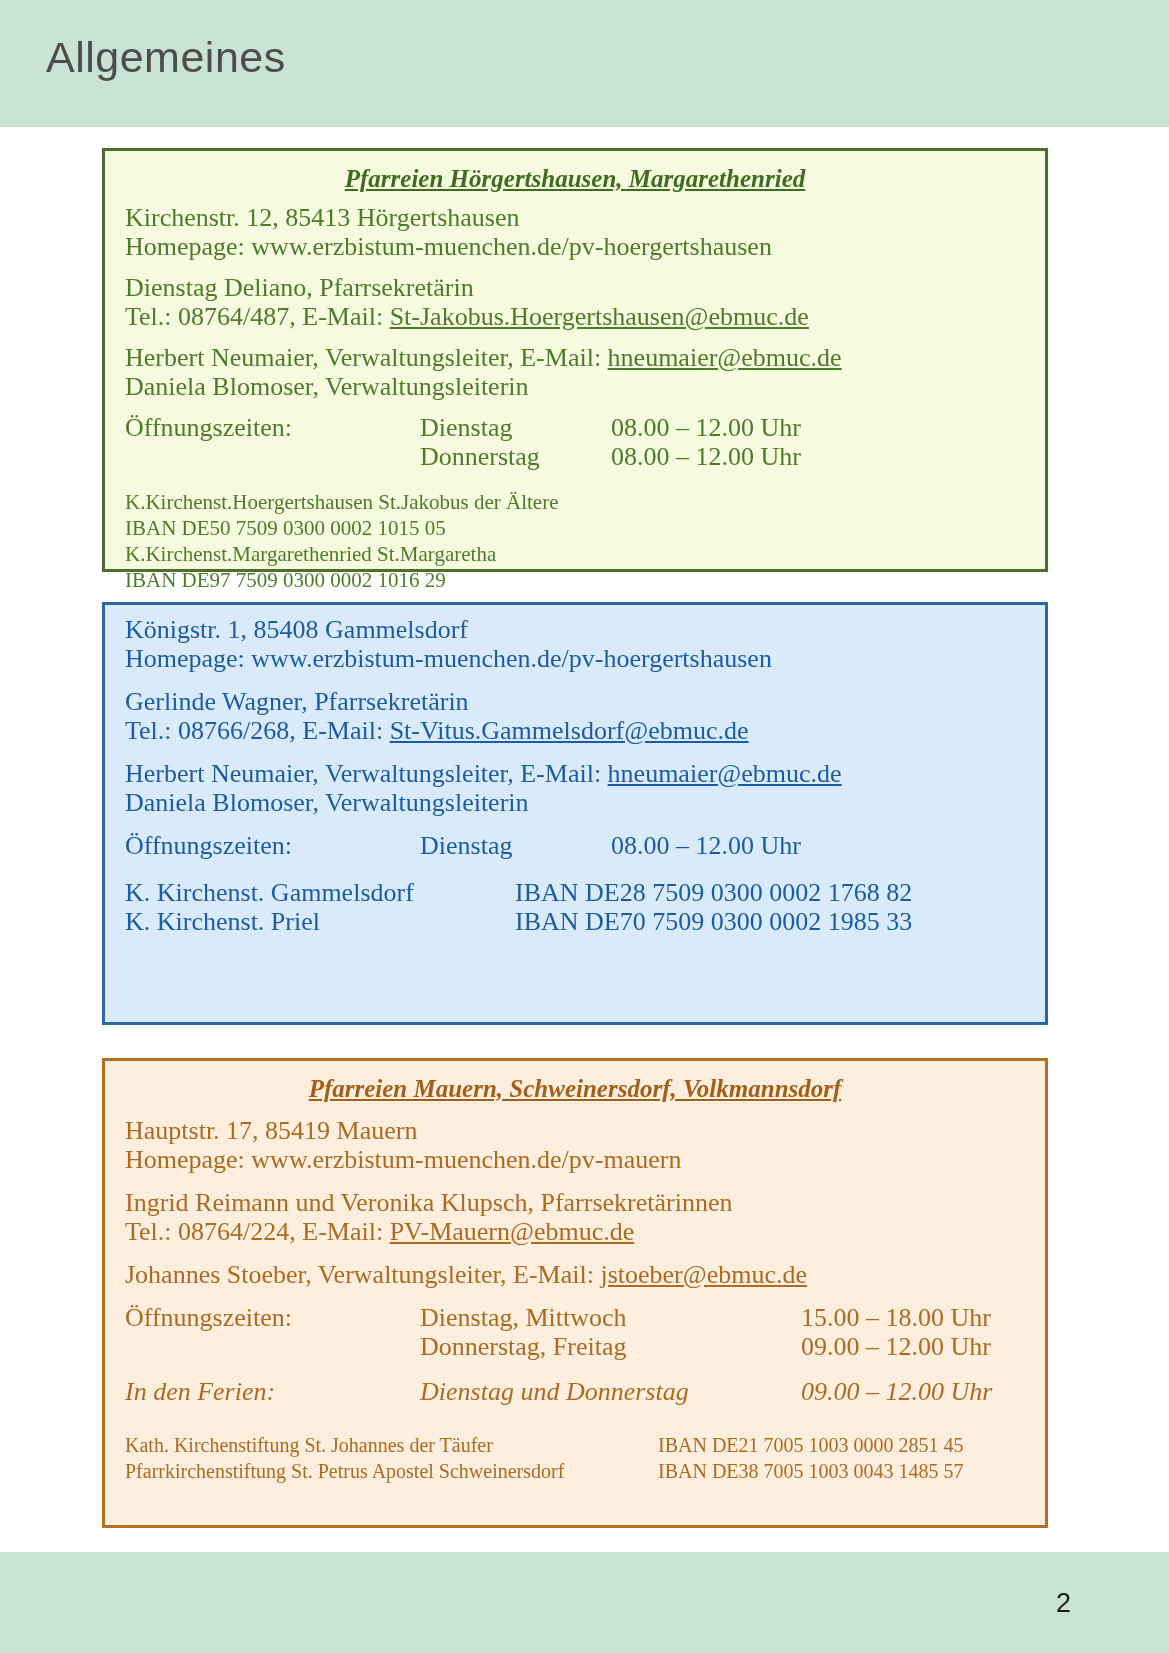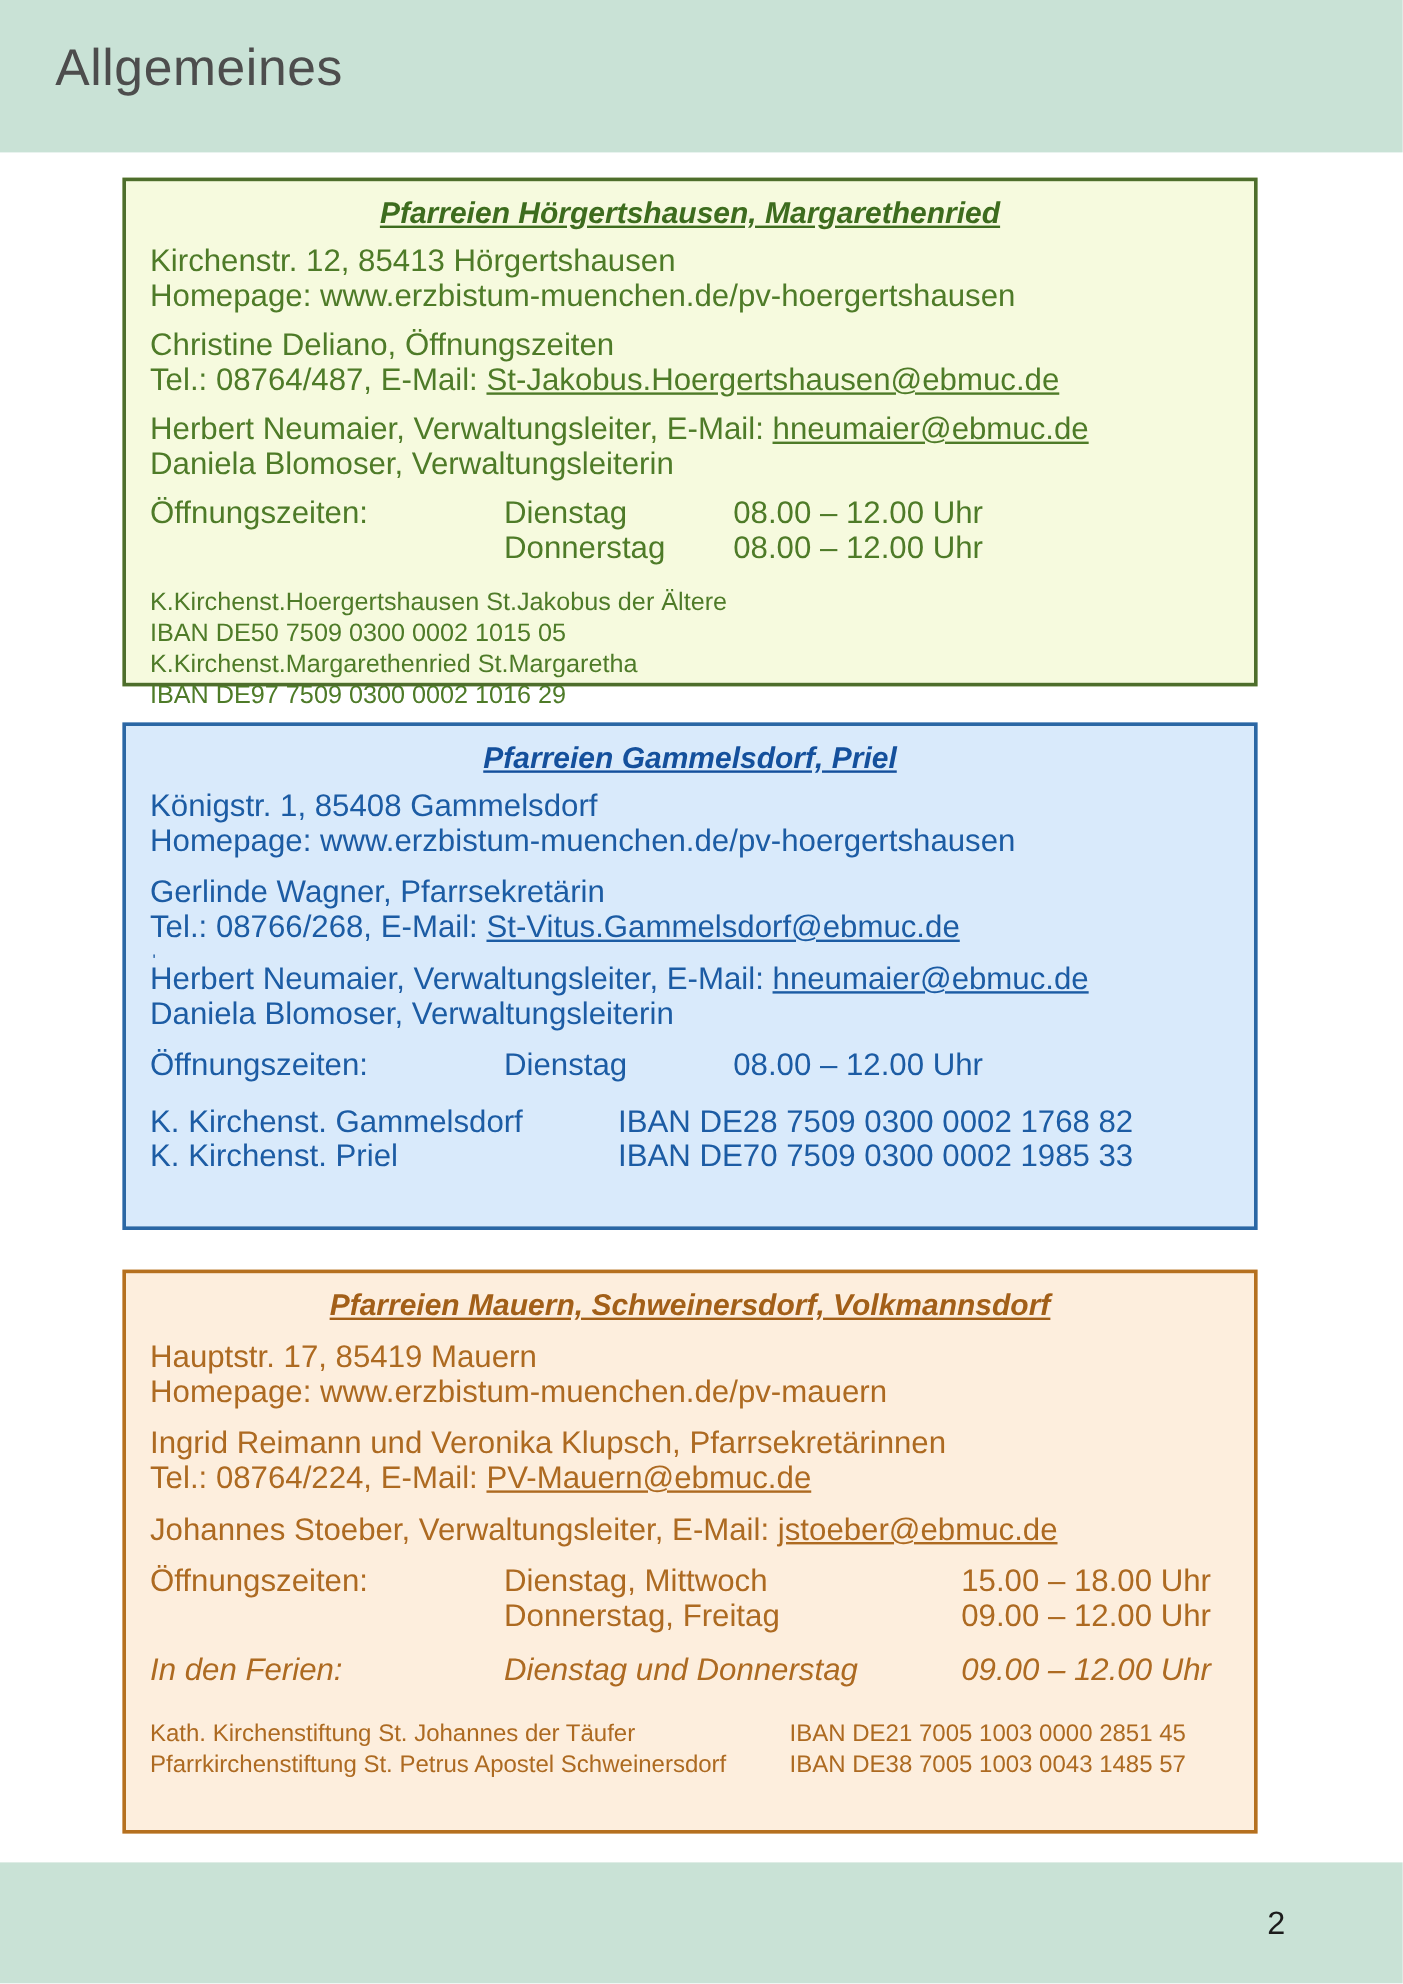--- a/index.html
+++ b/index.html
@@ -17,21 +17,21 @@
   .footer-band { bottom:0; height:101px; }
   .page-number {
     position:absolute; top:36px; right:98px;
     font-size:27px; color:#1c1c1c;
   }
 
   main { position:absolute; left:102px; top:148px; width:946px; }
 
   .box {
     position:relative; width:946px; border:3px solid;
-    padding:10px 20px 0 20px; font-size:26px; line-height:29px;
+    padding:10px 20px 0 20px; font-size:26px; line-height:29px;font-family:Liberation Serif, serif;
   }
   .b1 { height:424px; margin-bottom:30px; background:#f6fade; border-color:#4e6e2c; color:#4e7b28; }
   .b2 { height:423px; margin-bottom:33px; background:#d9eafb; border-color:#2b67a4; color:#1c5ca4; }
   .b3 { height:470px; background:#fdeedd; border-color:#b5701f; color:#ad6a21; }
 
   .box-title {
     text-align:center; font-size:25px; font-style:italic; font-weight:700;
     text-decoration:underline; margin:3px 0 10px;
   }
   .b1 .box-title { color:#3d6c1e; }
@@ -75,21 +75,21 @@
 
 <main>
 
   <section class="box b1">
     <h2 class="box-title">Pfarreien Hörgertshausen, Margarethenried</h2>
     <p class="para">
       <span class="line">Kirchenstr. 12, 85413 Hörgertshausen</span>
       <span class="line">Homepage: www.erzbistum-muenchen.de/pv-hoergertshausen</span>
     </p>
     <p class="para">
-      <span class="line">Christine Deliano, Öffnungszeiten</span>
+      <span class="line">Dienstag Deliano, Pfarrsekretärin</span>
       <span class="line"><span>Tel.: 08764/487, E-Mail: </span><span class="email">St-Jakobus.Hoergertshausen@ebmuc.de</span></span>
     </p>
     <p class="para">
       <span class="line"><span>Herbert Neumaier, Verwaltungsleiter, E-Mail: </span><span class="email">hneumaier@ebmuc.de</span></span>
       <span class="line">Daniela Blomoser, Verwaltungsleiterin</span>
     </p>
     <div class="hours">
       <div class="hours-row">
         <span class="hcol-label">Öffnungszeiten:</span>
         <span class="hcol-days">Dienstag</span>
@@ -107,21 +107,20 @@
         <span class="acc-iban">IBAN DE50 7509 0300 0002 1015 05</span>
       </div>
       <div class="account-row">
         <span class="acc-name">K.Kirchenst.Margarethenried St.Margaretha</span>
         <span class="acc-iban">IBAN DE97 7509 0300 0002 1016 29</span>
       </div>
     </div>
   </section>
 
   <section class="box b2">
-    <h2 class="box-title">Pfarreien Gammelsdorf, Priel</h2>
     <p class="para">
       <span class="line">Königstr. 1, 85408 Gammelsdorf</span>
       <span class="line">Homepage: www.erzbistum-muenchen.de/pv-hoergertshausen</span>
     </p>
     <p class="para">
       <span class="line">Gerlinde Wagner, Pfarrsekretärin</span>
       <span class="line"><span>Tel.: 08766/268, E-Mail: </span><span class="email">St-Vitus.Gammelsdorf@ebmuc.de</span></span>
     </p>
     <span class="stray">'</span>
     <p class="para">

